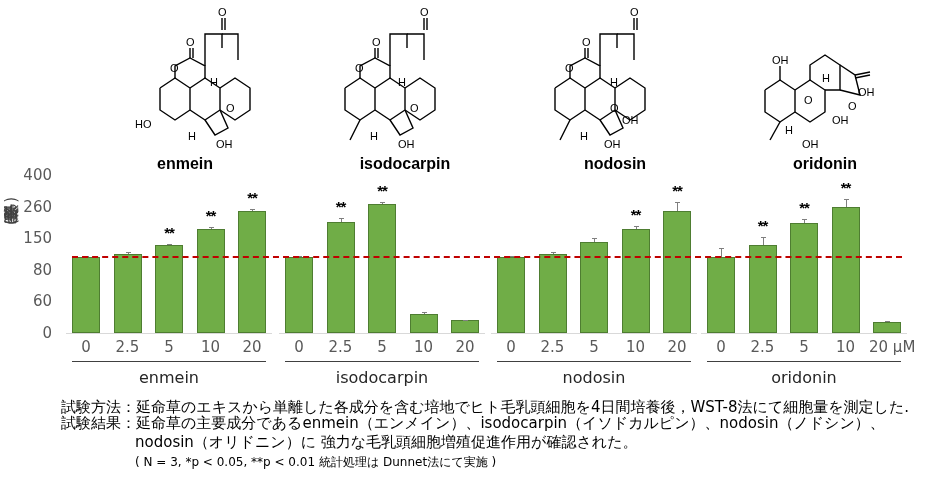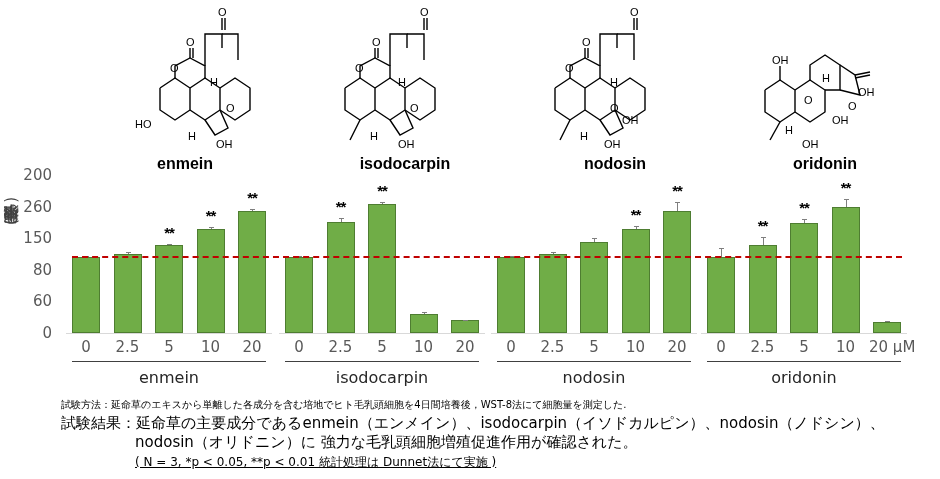--- a/index.html
+++ b/index.html
@@ -16,21 +16,21 @@
   .err { position: absolute; width: 1px; background: #7f7f7f; }
   .errcap { position: absolute; height: 1px; width: 5px; background: #7f7f7f; }
   .sig { position: absolute; font-size: 15px; font-weight: bold; width: 40px; text-align: center; letter-spacing: -1px; }
   .xtick { position: absolute; font-size: 15px; color: #595959; width: 44px; text-align: center;
            font-family: "DejaVu Sans", sans-serif; }
   .group-line { position: absolute; height: 1px; background: #404040; }
   .group-label { position: absolute; font-size: 16px; color: #262626; text-align: center;
                  font-family: "DejaVu Sans", sans-serif; }
   .baseline { position: absolute; height: 1px; background: #d9d9d9; }
   .dashline { position: absolute; height: 0; border-top: 2px dashed #c00000; }
-  .note { position: absolute; left: 61px; font-size: 10px; white-space: nowrap; font-family: "DejaVu Sans", sans-serif; }
+  .note { position: absolute; left: 61px; font-size: 15px; white-space: nowrap; font-family: "DejaVu Sans", sans-serif; }
   .note-lg { font-size: 15px; }
   .note-sm { font-size: 12px; }
 </style>
 </head>
 <body>
 
 <div class="struct" style="left:100px;">
   <svg width="170" height="150" viewBox="0 0 170 150">
     <g fill="none" stroke="#000" stroke-width="1.4">
       <polyline points="60,88 60,110 75,120 90,110 90,88 75,78 60,88"></polyline>
@@ -144,21 +144,21 @@
   <div class="cmpd-name">oridonin</div>
 </div>
 
 <div class="ylabel">細胞増殖率 (%)</div>
 <div id="yticks">
     <div class="ytick" style="top: 324px;">0</div>
     <div class="ytick" style="top: 292.4px;">60</div>
     <div class="ytick" style="top: 260.8px;">80</div>
     <div class="ytick" style="top: 229.2px;">150</div>
     <div class="ytick" style="top: 197.6px;">260</div>
-    <div class="ytick" style="top: 166px;">200</div>
+    <div class="ytick" style="top: 166px;">400</div>
   </div>
 
 <div id="chart">
     <div class="bar" style="left: 72px; width: 28px; top: 257.16px; height: 75.84px; background: rgb(112, 173, 71);"></div>
     <div class="err" style="left: 86px; top: 256.37px; height: 0.79px;"></div>
     <div class="errcap" style="left: 84px; top: 256.37px;"></div>
     <div class="xtick" style="left: 64px; top: 338px;">0</div>
     <div class="bar" style="left: 113.5px; width: 28px; top: 254px; height: 79px; background: rgb(112, 173, 71);"></div>
     <div class="err" style="left: 127.5px; top: 252.42px; height: 1.58px;"></div>
     <div class="errcap" style="left: 125.5px; top: 252.42px;"></div>
@@ -256,13 +256,13 @@
     <div class="xtick" style="left: 869px; top: 338px; width: 60px; text-align: left;">20 μM</div>
     <div class="baseline" style="left: 701px; width: 206px; top: 333px;"></div>
     <div class="group-line" style="left: 707px; width: 194px; top: 361px;"></div>
     <div class="group-label" style="left: 707px; width: 194px; top: 368px;">oridonin</div>
     <div class="dashline" style="left: 72px; width: 830px; top: 256.16px; border-top-color: rgb(192, 0, 0);"></div>
   </div>
 
 <div class="note" style="top:398px;">試験方法：延命草のエキスから単離した各成分を含む培地でヒト毛乳頭細胞を4日間培養後，WST-8法にて細胞量を測定した.</div>
 <div class="note note-lg" style="top:414px;">試験結果：延命草の主要成分であるenmein（エンメイン）、isodocarpin（イソドカルピン）、nodosin（ノドシン）、</div>
 <div class="note note-lg" style="top:433px; left:135px;">nodosin（オリドニン）に 強力な毛乳頭細胞増殖促進作用が確認された。</div>
-<div class="note note-sm" style="top:454px; left:135px;text-decoration:underline;">( N = 3, *p &lt; 0.05, **p &lt; 0.01 統計処理は Dunnet法にて実施 )</div>
+<div class="note note-sm" style="top:454px; left:135px;">( N = 3, *p &lt; 0.05, **p &lt; 0.01 統計処理は Dunnet法にて実施 )</div>
 
 </body></html>

